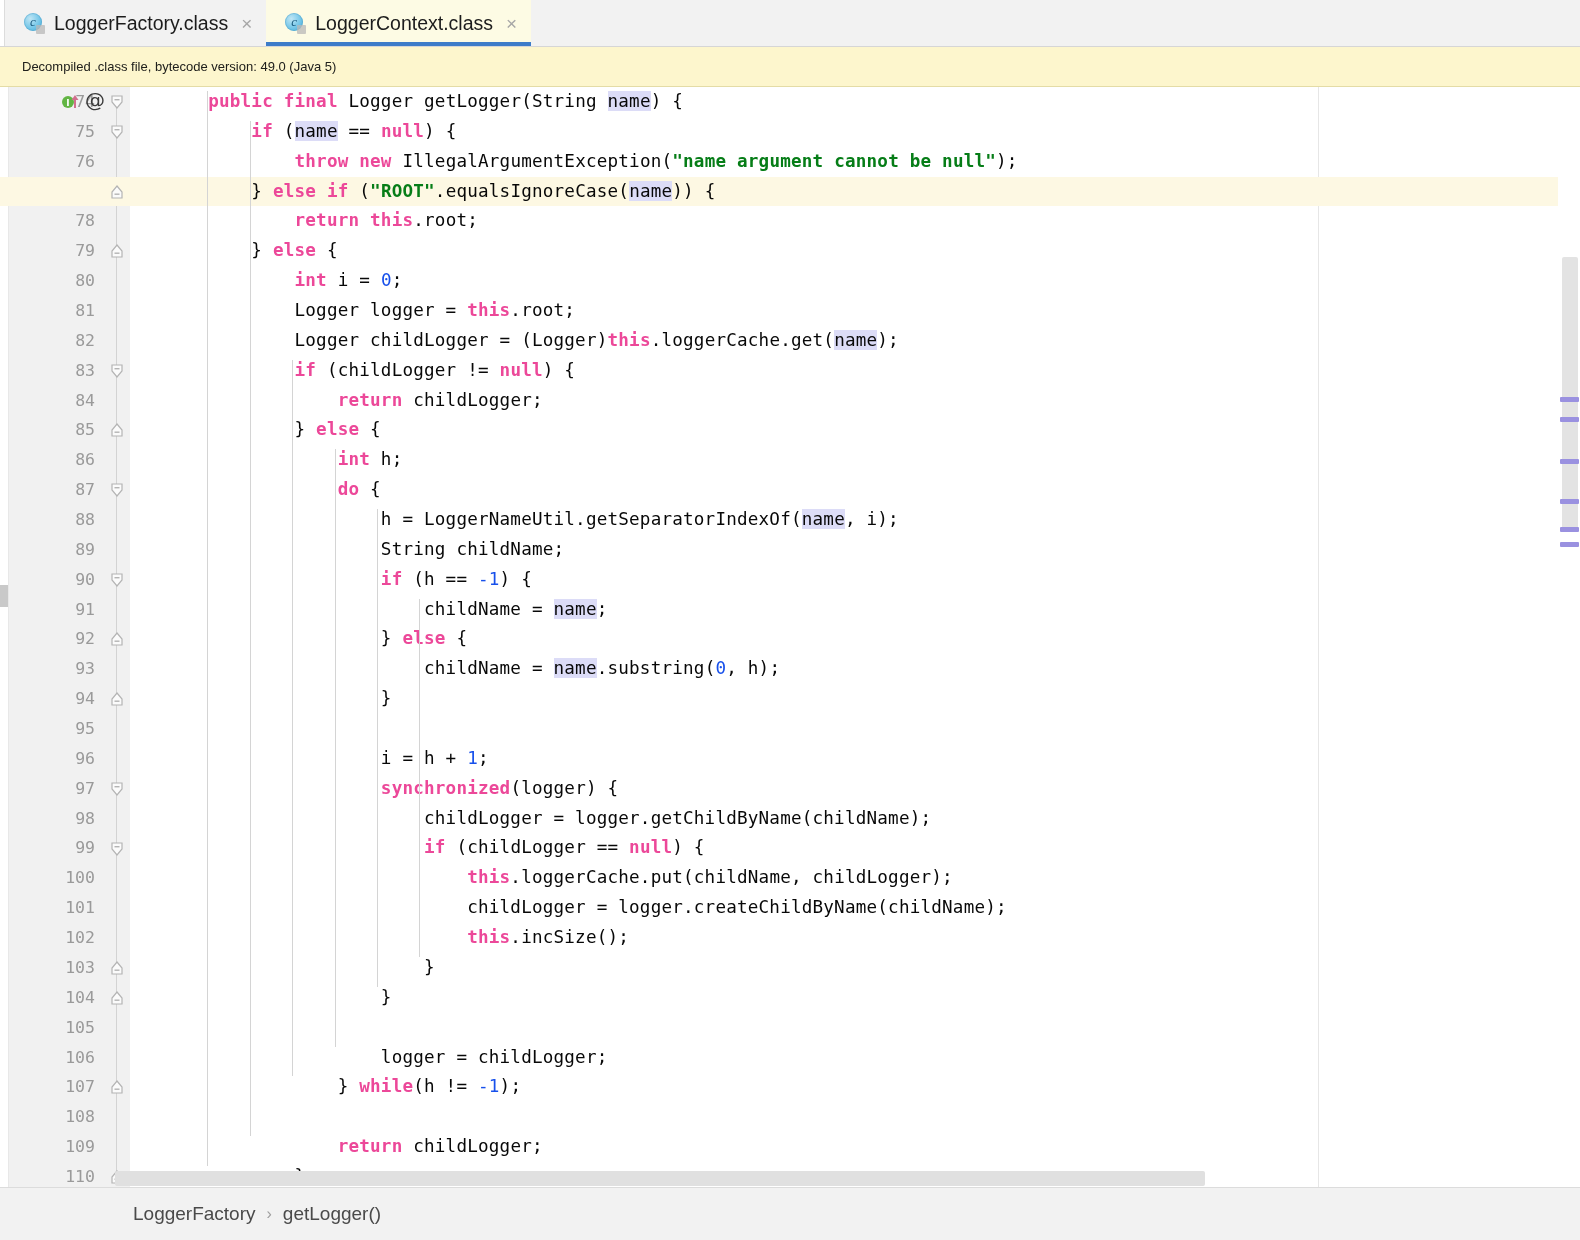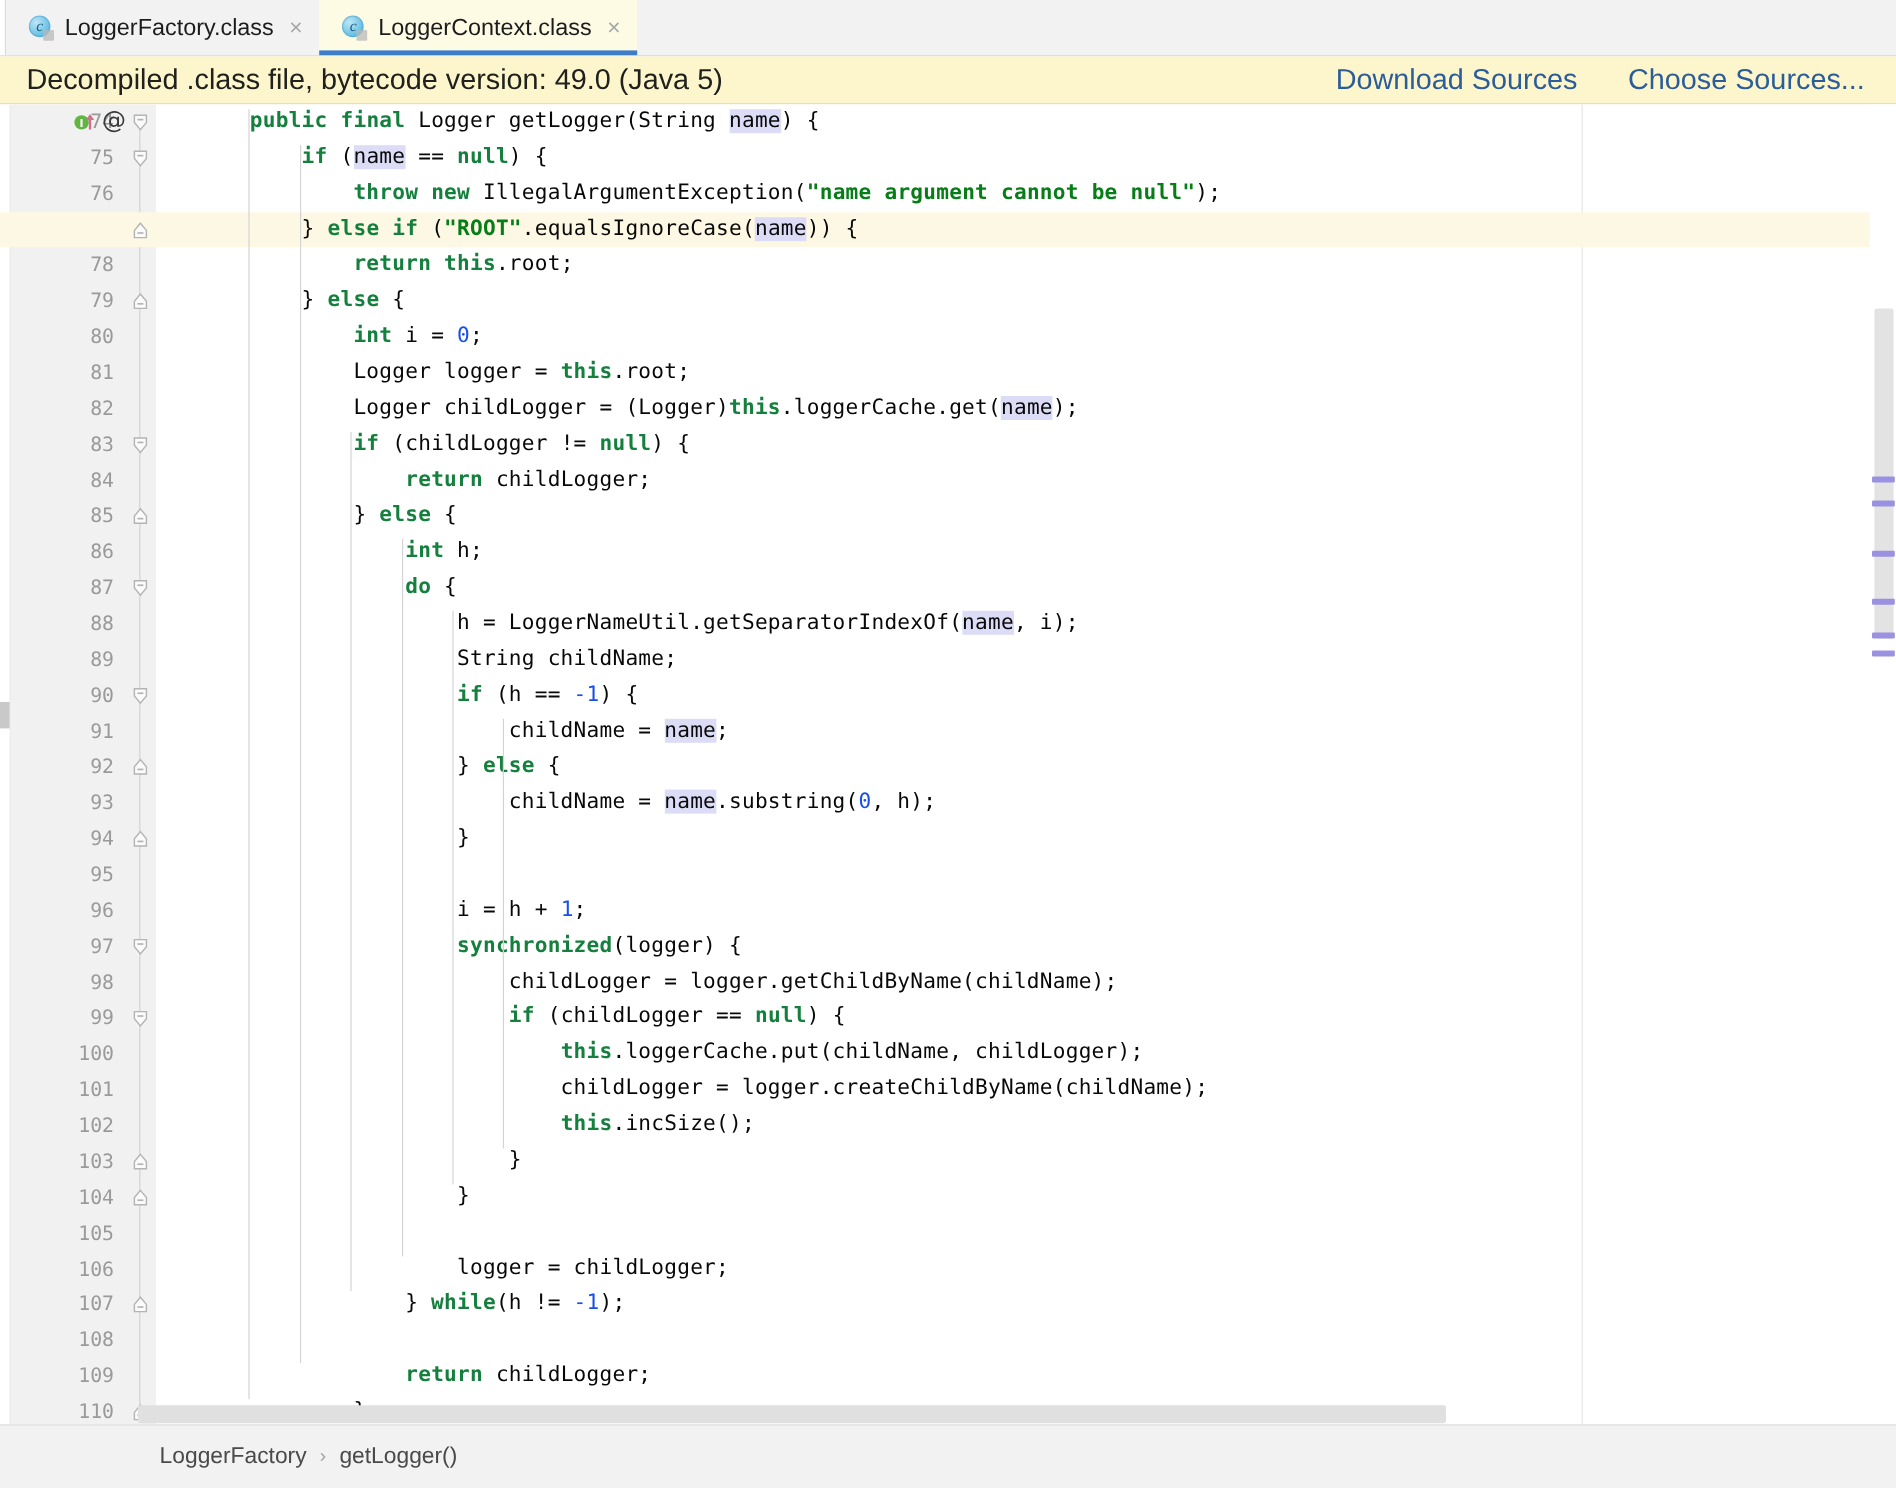--- a/index.html
+++ b/index.html
@@ -95,21 +95,21 @@
   
   .banner {
     position: absolute;
     left: 0; top: 47px;
     width: 1580px; height: 40px;
     background: #fdf6cd;
     border-bottom: 1px solid #e4dca6;
     box-sizing: border-box;
     display: flex;
     align-items: center;
-    font-size: 24px;
+    font-size: 13px;
     color: #20201c;
   }
   .banner-text { margin-left: 22px; }
   .banner-actions {
     margin-left: auto;
     display: flex;
     gap: 42px;
     padding-right: 26px;
   }
   .banner-link {
@@ -215,21 +215,21 @@
   .code {
     position: absolute;
     left: 35px;
     top: 4px;
     white-space: pre;
     font-family: "DejaVu Sans Mono", monospace;
     font-size: 17.6px;
     letter-spacing: 0.2px;
     color: #080808;
   }
-  .kw { color: #15803d; font-weight: bold; }
+  .kw { color: #ec4899; font-weight: bold; }
   .str { color: #067d17; font-weight: bold; }
   .num { color: #1750eb; }
   .hlv { background: #dcdcf7; }
 
   
   .iguide {
     position: absolute;
     top: 0;
     width: 1px;
     background: #d4d4d4;
@@ -310,24 +310,20 @@
         <span class="shadow"></span>
         <span class="letter">c</span>
     </span>
     <span class="tab-label">LoggerContext.class</span>
     <span class="tab-close">×</span>
   </div>
 </div>
 
 <div class="banner">
   <span class="banner-text">Decompiled .class file, bytecode version: 49.0 (Java 5)</span>
-  <span class="banner-actions">
-    <span class="banner-link">Download Sources</span>
-    <span class="banner-link">Choose Sources...</span>
-  </span>
 </div>
 
 <div class="editor">
   <div class="leftstrip">
     <div class="mark"></div>
   </div>
   <div class="gutter" id="gutter">
       <div class="row" style="height: 29.86px;">
         <div class="lineno">74</div>
         <span class="gicon-impl"><svg width="20" height="20" viewBox="0 0 20 20">

